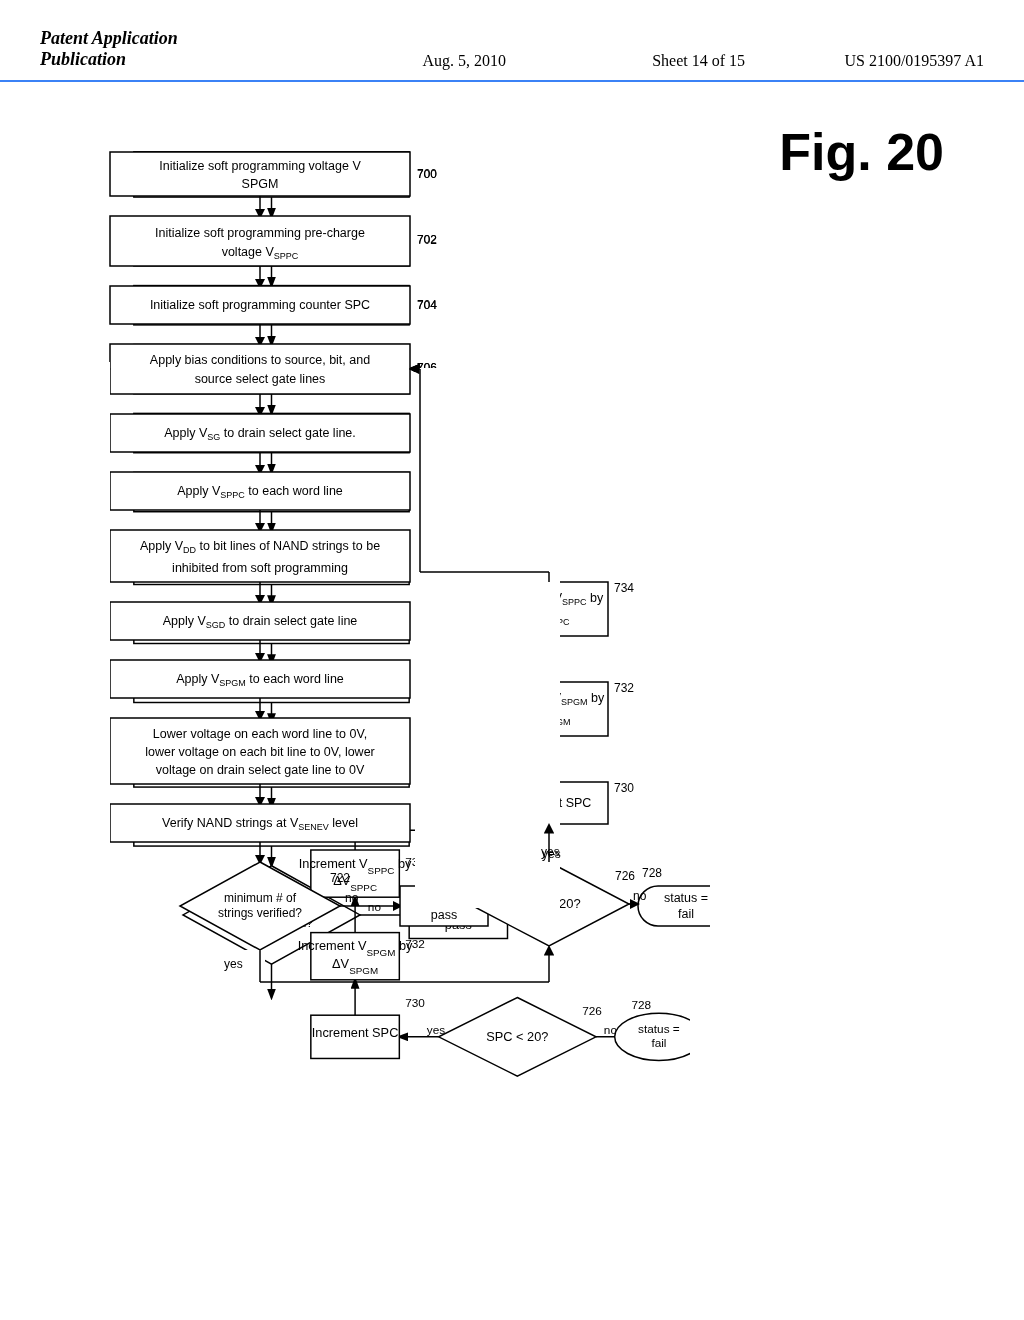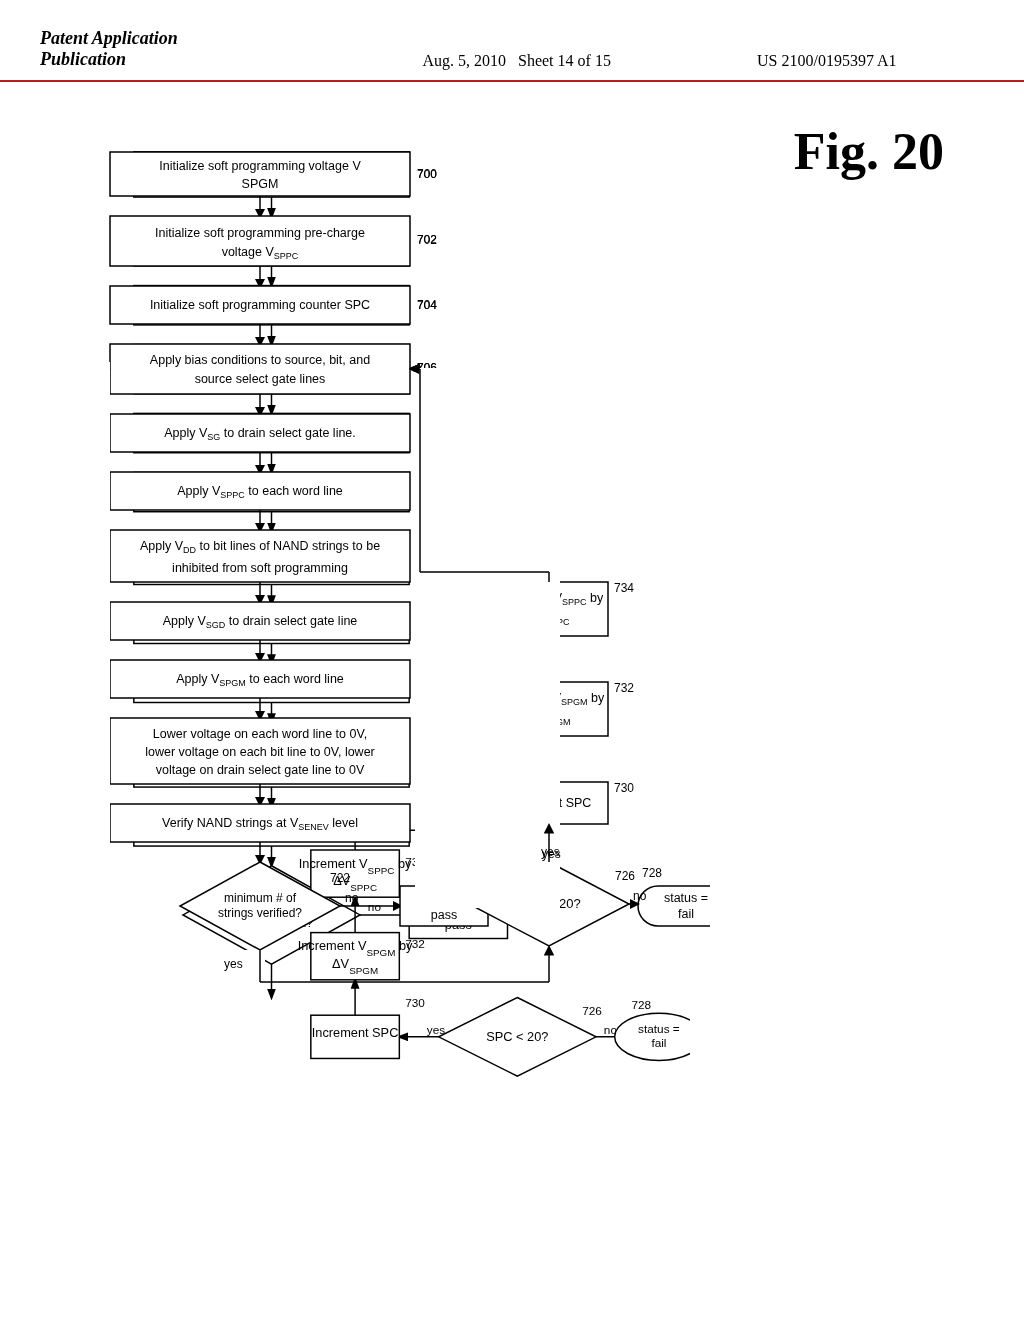--- a/index.html
+++ b/index.html
@@ -9,68 +9,69 @@
       background: #fff;
       font-family: 'Times New Roman', Times, serif;
       overflow: hidden;
       position: relative;
     }
     .header {
       display: flex;
       flex-direction: row;
       align-items: flex-end;
       padding: 28px 40px 10px 40px;
-      border-bottom: 2px solid #b91c1c;
+      border-bottom: 2px solid #3b82f6;
       gap: 12px;
     }
     .header-left {
       font-weight: bold;
       font-size: 18px;
       flex: 1;
       font-style: italic;
     }
     .header-center {
       font-size: 16px;
       text-align: right;
       flex: 1;
     }
     .header-right {
       font-size: 16px;
+      text-align: right;
       flex: 1;
     }
     .main-content {
       position: relative;
       width: 100%;
       height: calc(1320px - 80px);
       padding: 20px 40px;
     }
     .fig-label {
       position: absolute;
       top: 40px;
       right: 80px;
       font-size: 52px;
       font-weight: bold;
-      font-family: Liberation Serif, serif;
+      font-family: Liberation Sans, sans-serif;
     }
     svg.flowchart-svg {
       position: absolute;
       top: 60px;
       left: 30px;
       width: 660px;
       height: 1180px;
       pointer-events: none;
     }
   </style>
 </head>
 <body>
 
 <div class="header">
   <div class="header-left">Patent Application Publication</div>
   <div class="header-center">Aug. 5, 2010</div>
-  <div style="flex:1; font-size:16px; text-align:left;">Sheet 14 of 15</div>
+  <div style="flex:1; font-size:16px; text-align:right;">Sheet 14 of 15</div>
   <div class="header-right">US 2100/0195397 A1</div>
 </div>
 
 <div class="main-content">
 
   <div class="fig-label">Fig. 20</div>
 
   <svg class="flowchart-svg" viewBox="0 0 660 1200" xmlns="http://www.w3.org/2000/svg" style="font-family: Arial, sans-serif; font-size: 13px;">
 
     <rect x="100" y="10" width="280" height="46" fill="white" stroke="black" stroke-width="1.5"></rect>

